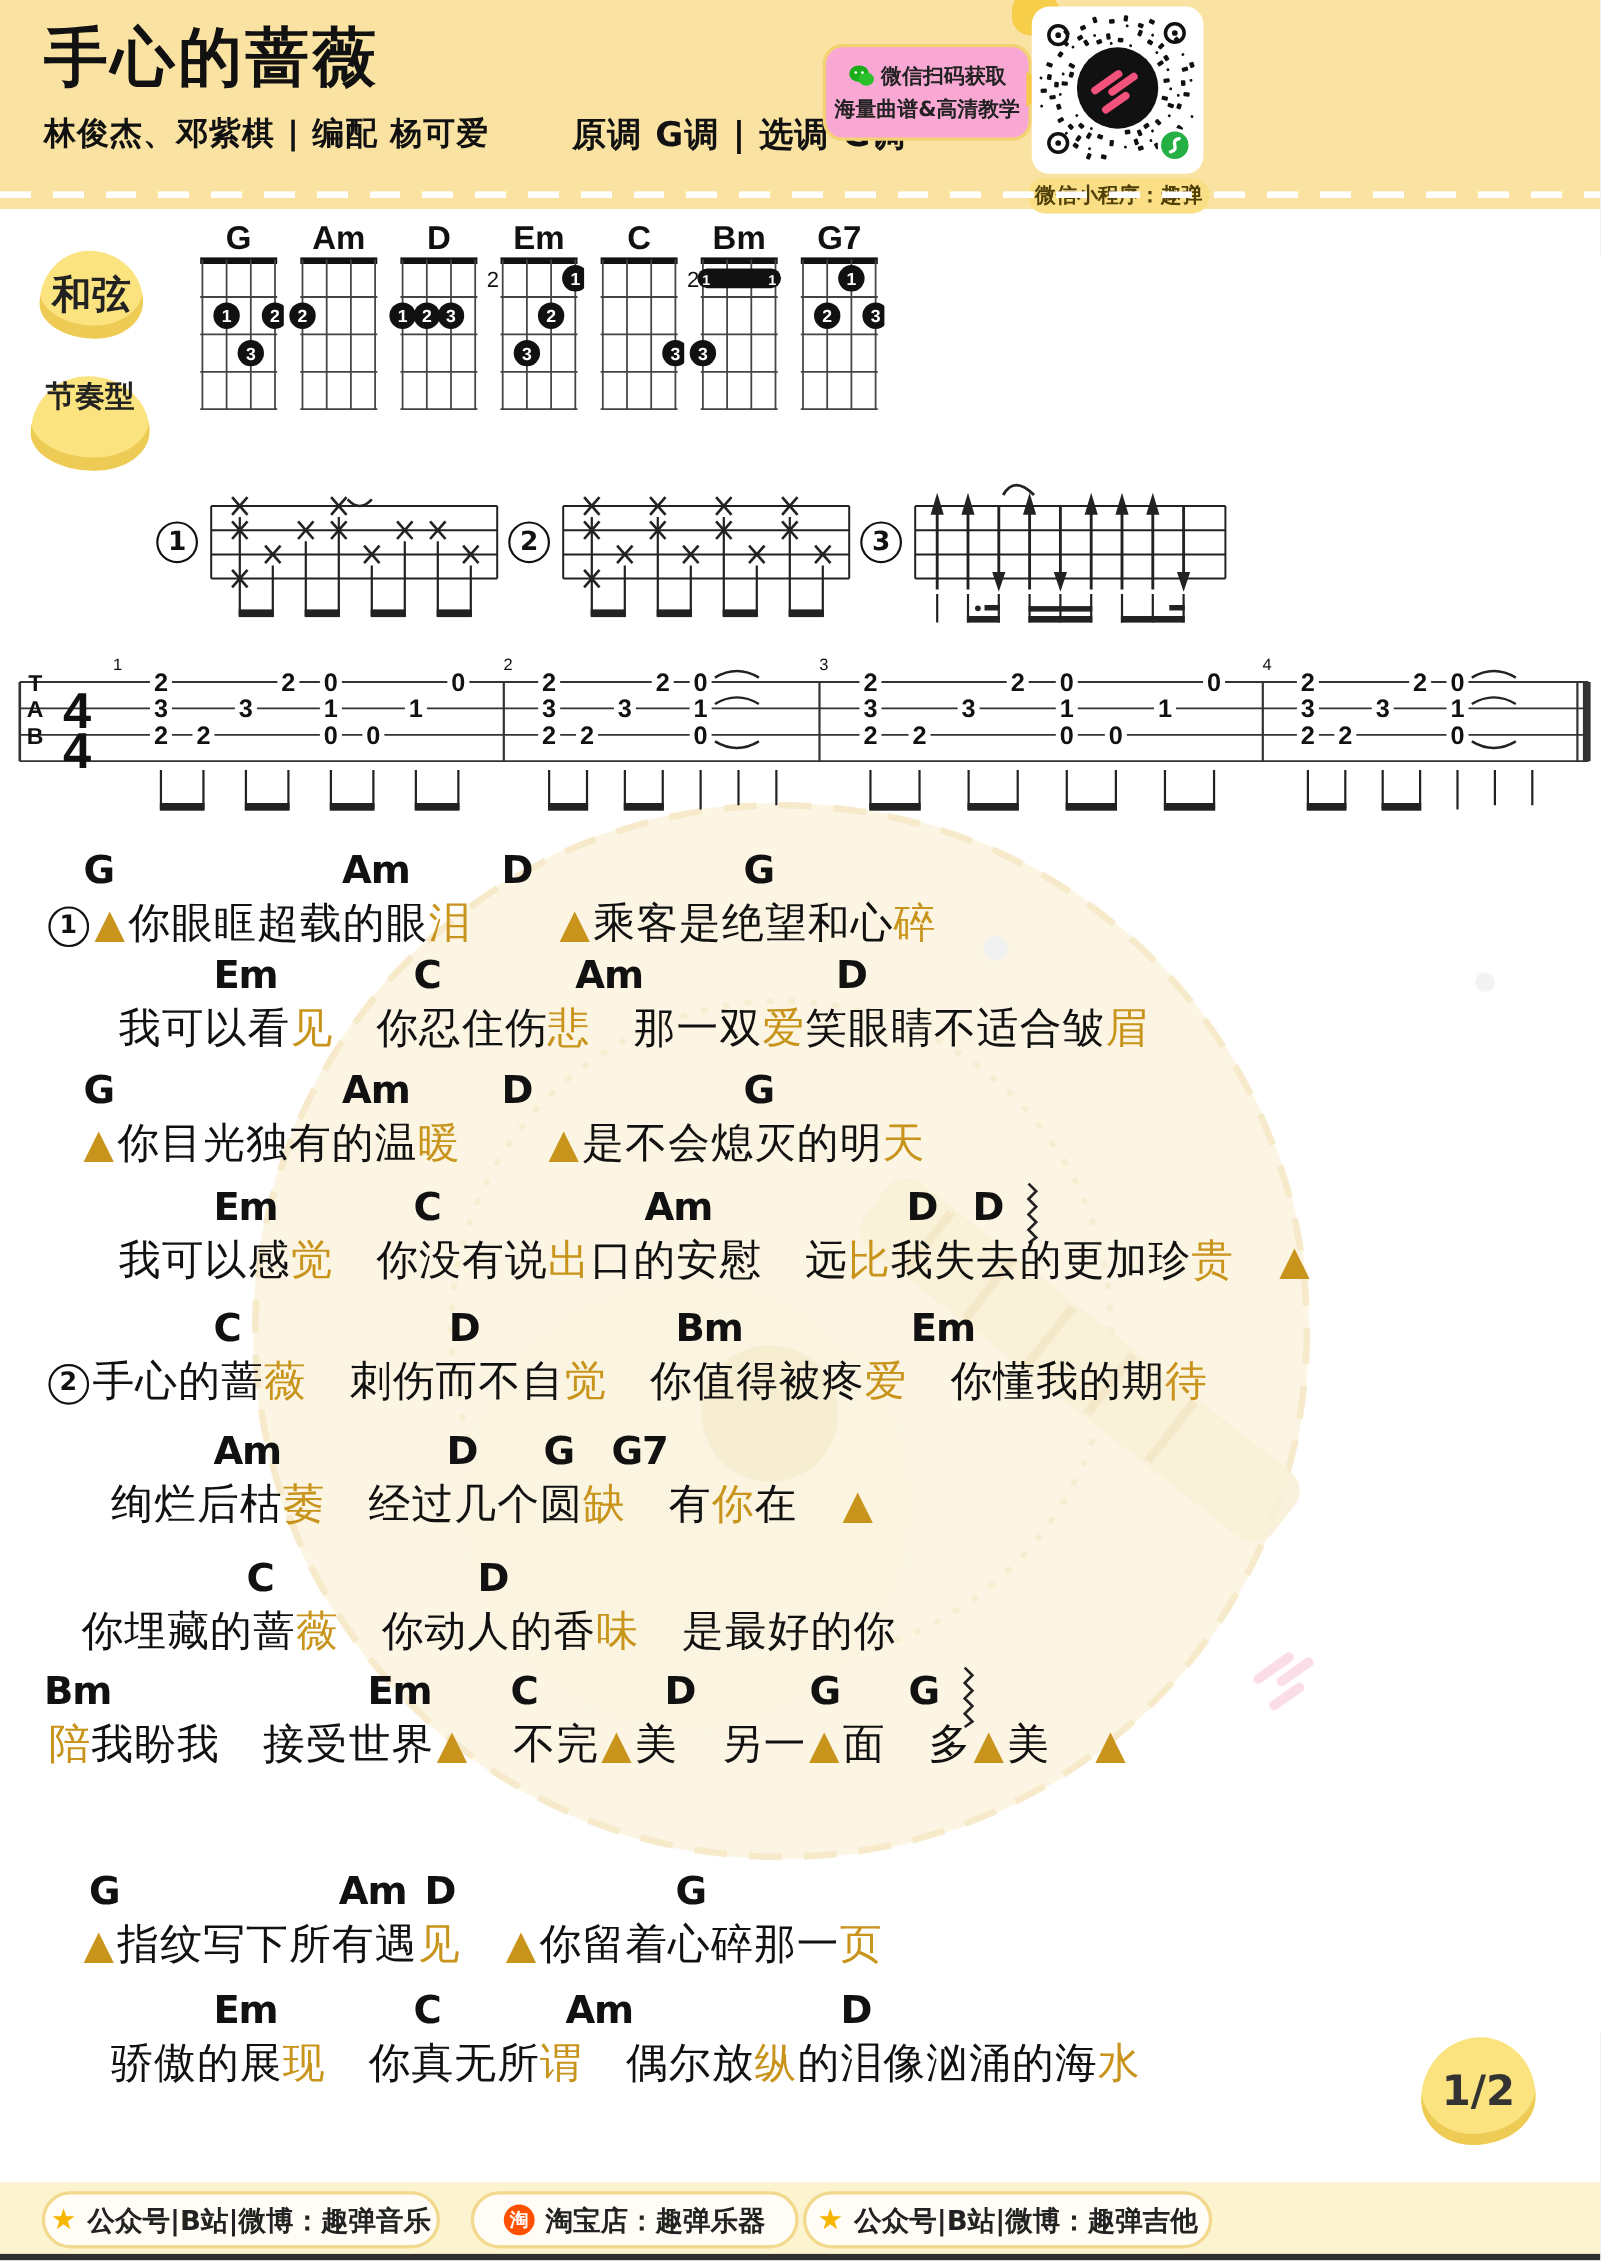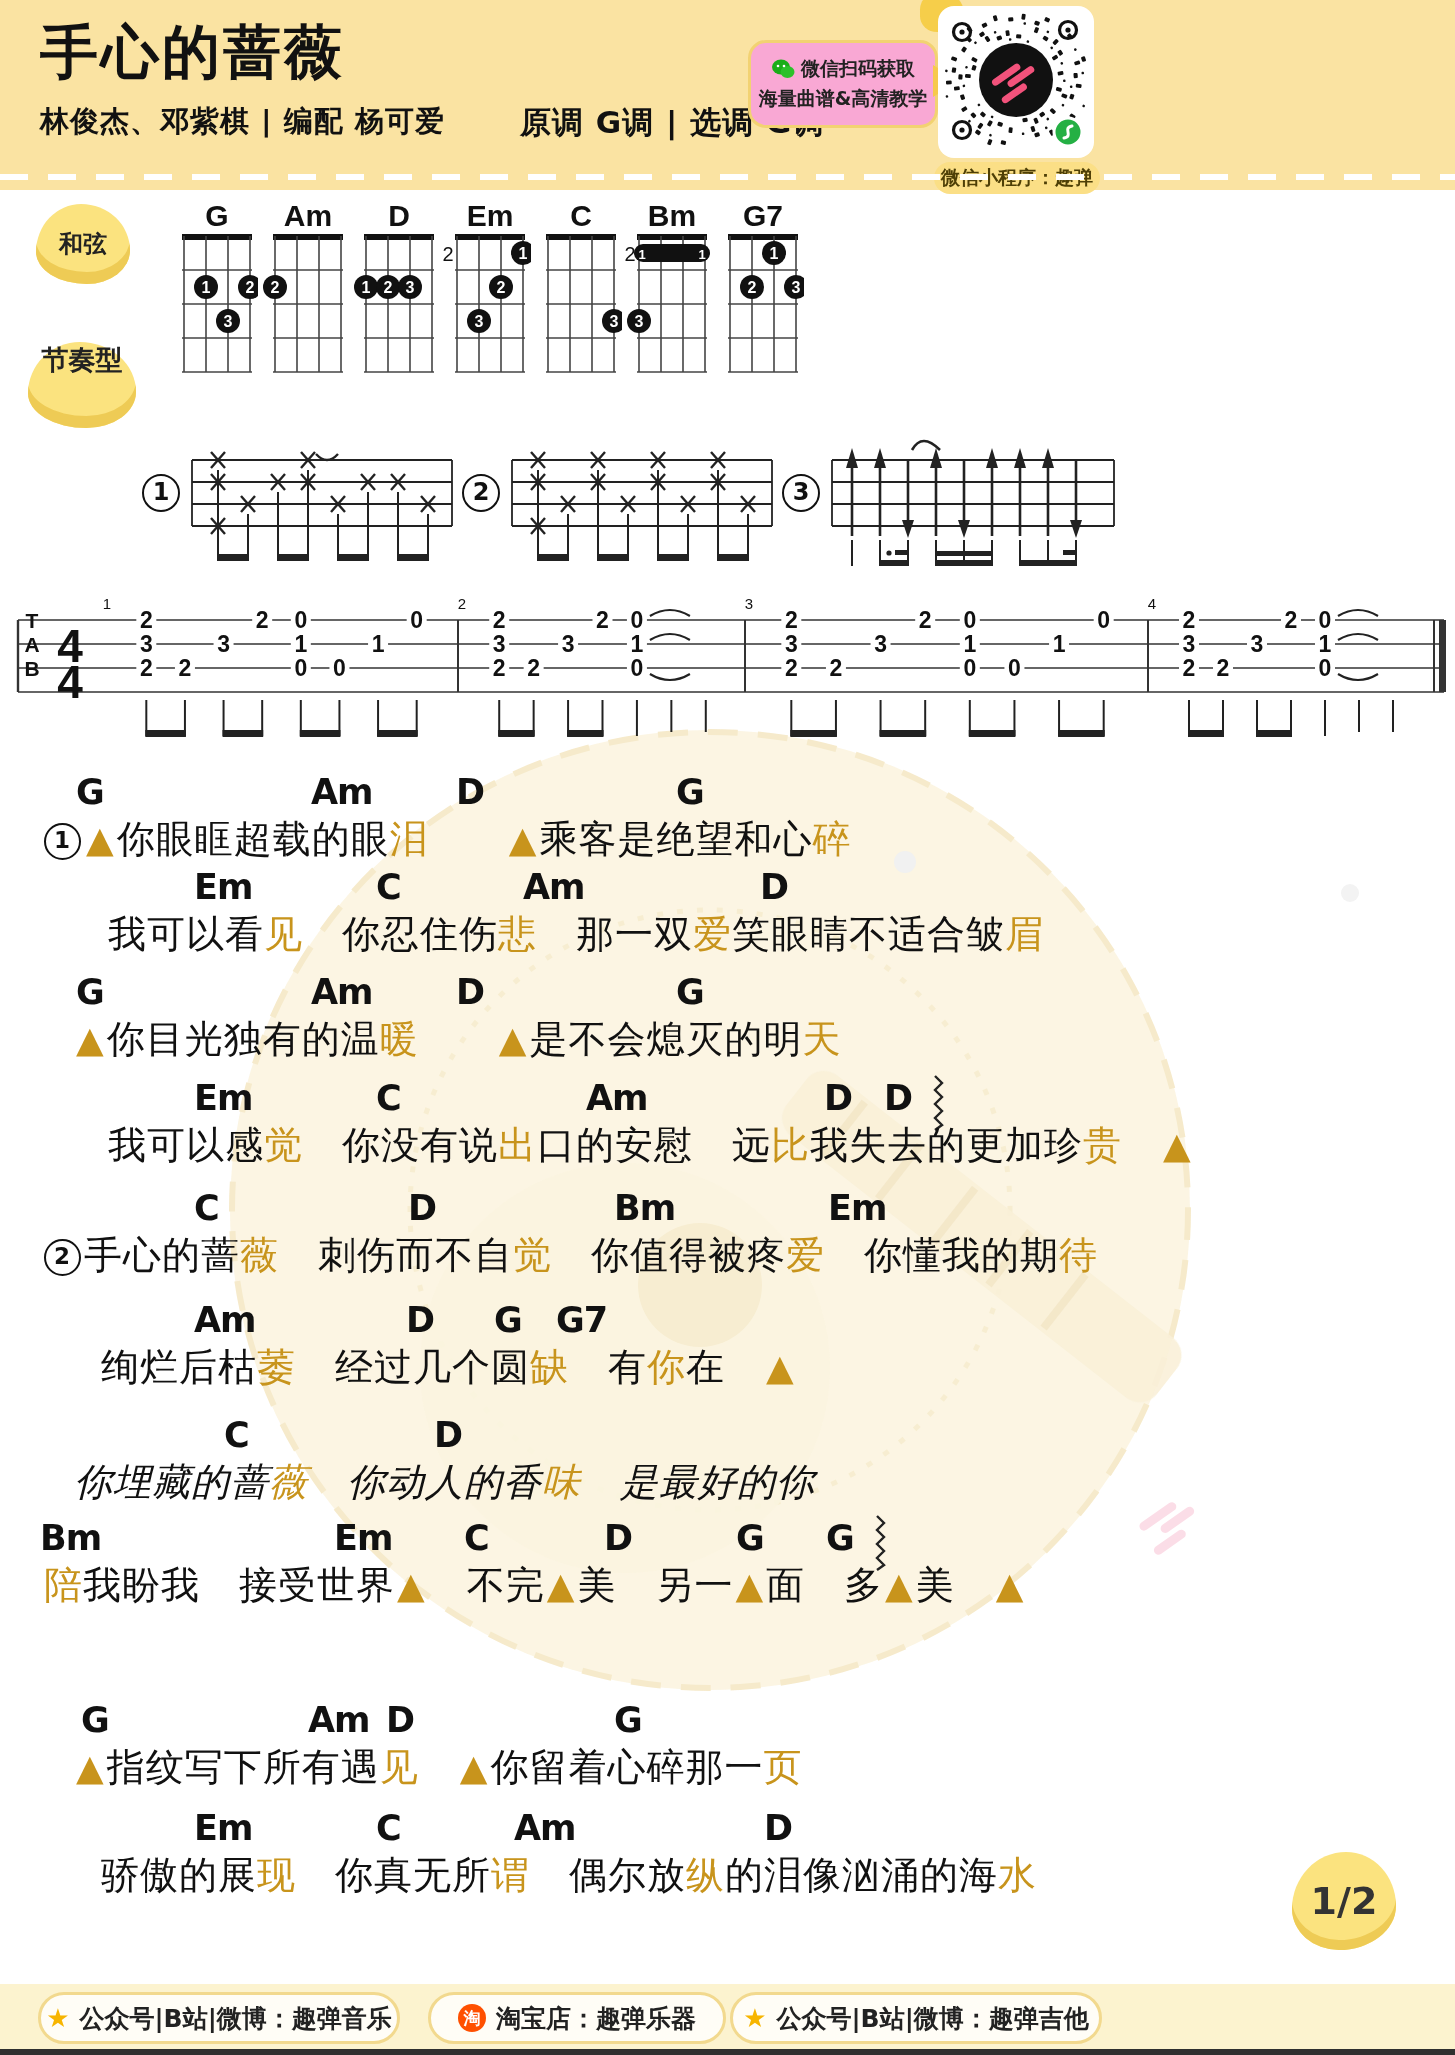--- a/index.html
+++ b/index.html
@@ -21,21 +21,21 @@
       border-left:26px solid #F7C94B;border-top:16px solid transparent;border-bottom:16px solid transparent;}
   .qr-blob{position:absolute;left:920px;top:-8px;width:44px;height:40px;background:#F6CE4A;border-radius:50% 60% 55% 45%;}
   .qr-card{position:absolute;left:938px;top:6px;width:156px;height:152px;background:#ffffff;border-radius:16px;}
   .mini-pill{position:absolute;left:934px;top:162px;width:166px;height:32px;background:#FBDF86;
       border-radius:16px;display:flex;align-items:center;justify-content:center;
       font-size:19px;font-weight:bold;color:#4e3f06;}
   
   .blob{position:absolute;background:#FBE37F;border-radius:48% 52% 46% 54%/60% 58% 42% 40%;
       display:flex;align-items:center;justify-content:center;font-weight:bold;color:#222;
       box-shadow:inset 0 -12px 0 #EECB55;}
-  .blob.chords{left:36px;top:204px;width:94px;height:80px;font-size:24px;}
+  .blob.chords{left:36px;top:228px;width:94px;height:80px;font-size:36px;}
   .blob.rhythm{left:28px;top:342px;width:108px;height:86px;font-size:27px;}
   
   .chord-diagrams{position:absolute;left:168px;top:200px;display:flex;gap:1px;}
   .chord{width:90px;}
   
   .rhythm-patterns{position:absolute;left:142px;top:436px;display:flex;}
   .rhythm{display:flex;align-items:flex-start;}
   .circnum{display:inline-block;width:34px;height:34px;border:2.5px solid #111;border-radius:50%;
       font-size:24px;font-weight:bold;text-align:center;line-height:33px;background:#fff;}
   .rhythm .circnum{margin-top:38px;margin-right:4px;}
@@ -708,21 +708,21 @@
             <span class="chordname" style="left: 458px;">G</span>
             <span class="chordname" style="left: 520px;">G7</span>
           </div>
           <div class="lyric-row" style="left: 65px;"><span>绚烂后枯</span><span class="seg-o">萎</span><span>　经过几个圆</span><span class="seg-o">缺</span><span>　有</span><span class="seg-o">你</span><span>在　</span><span class="seg-t">▲</span></div>
         </div>
         <div class="lyric-line" style="top: 1415px;">
           <div class="chord-row">
             <span class="chordname" style="left: 188px;">C</span>
             <span class="chordname" style="left: 398px;">D</span>
           </div>
-          <div class="lyric-row" style="left: 38px; font-style: italic;"><span>你埋藏的蔷</span><span class="seg-o">薇</span><span>　你动人的香</span><span class="seg-o">味</span><span>　是最好的你</span></div>
+          <div class="lyric-row" style="left: 38px;"><span>你埋藏的蔷</span><span class="seg-o">薇</span><span>　你动人的香</span><span class="seg-o">味</span><span>　是最好的你</span></div>
         </div>
         <div class="lyric-line" style="top: 1518px;">
           <div class="chord-row">
             <span class="chordname" style="left: 4px;">Bm</span>
             <span class="chordname" style="left: 298px;">Em</span>
             <span class="chordname" style="left: 428px;">C</span>
             <span class="chordname" style="left: 568px;">D</span>
             <span class="chordname" style="left: 700px;">G</span>
             <span class="chordname" style="left: 790px;">G</span>
             <svg width="20" height="58" class="squig" style="left: 834px;">

